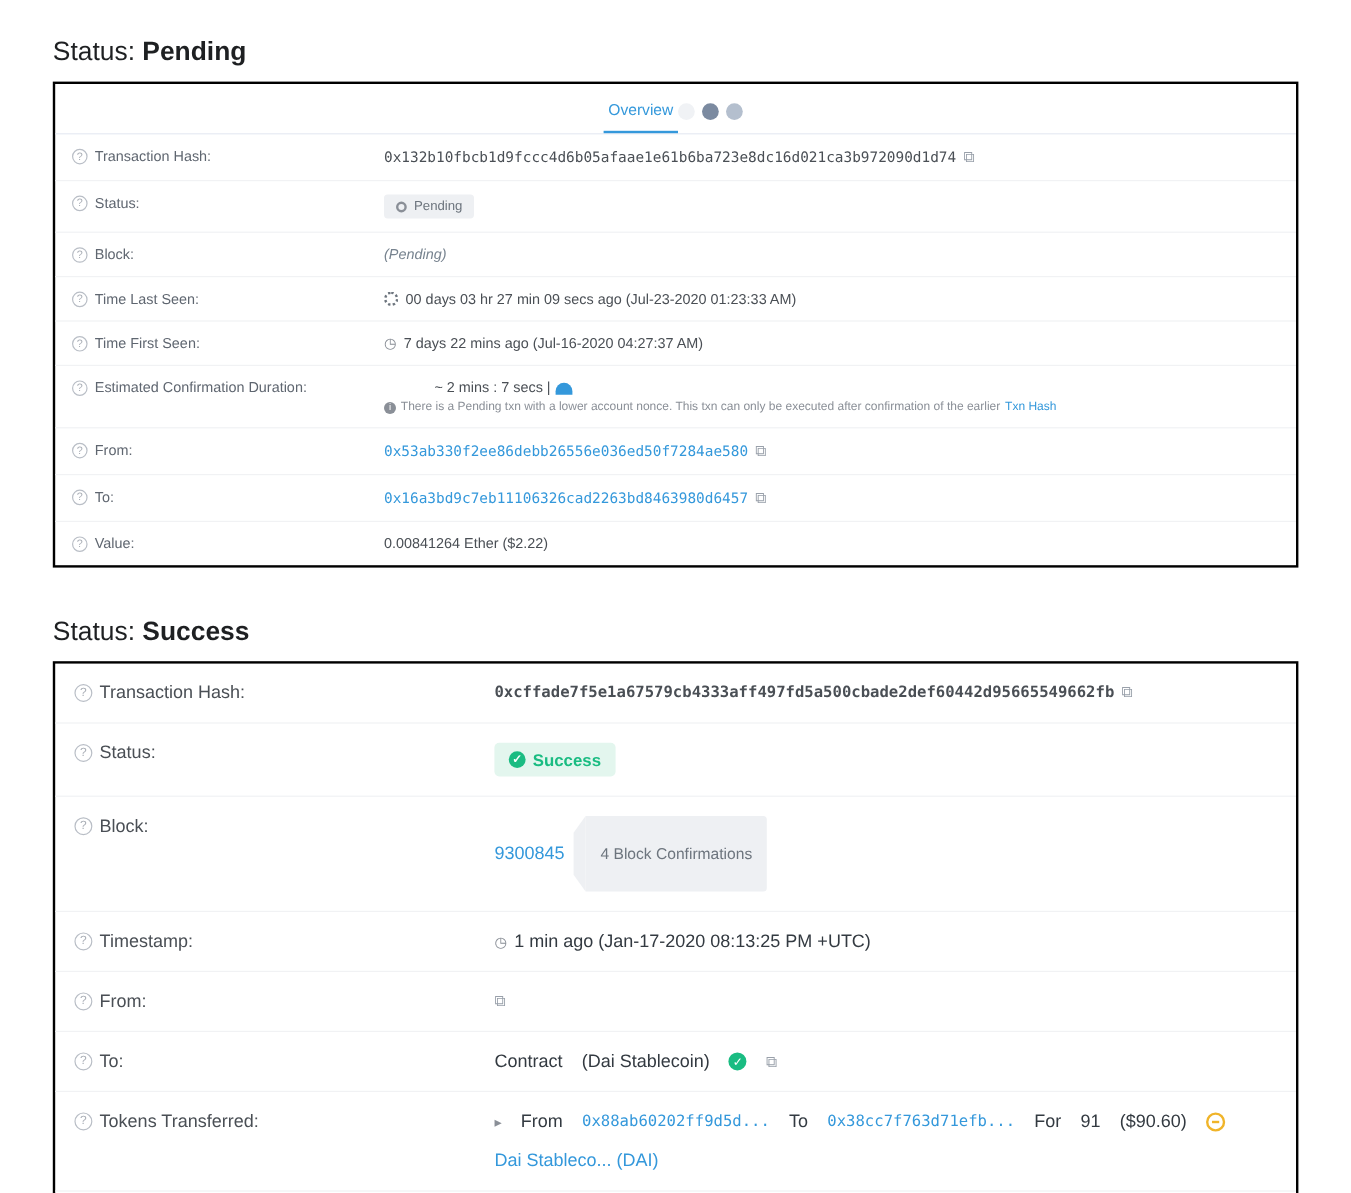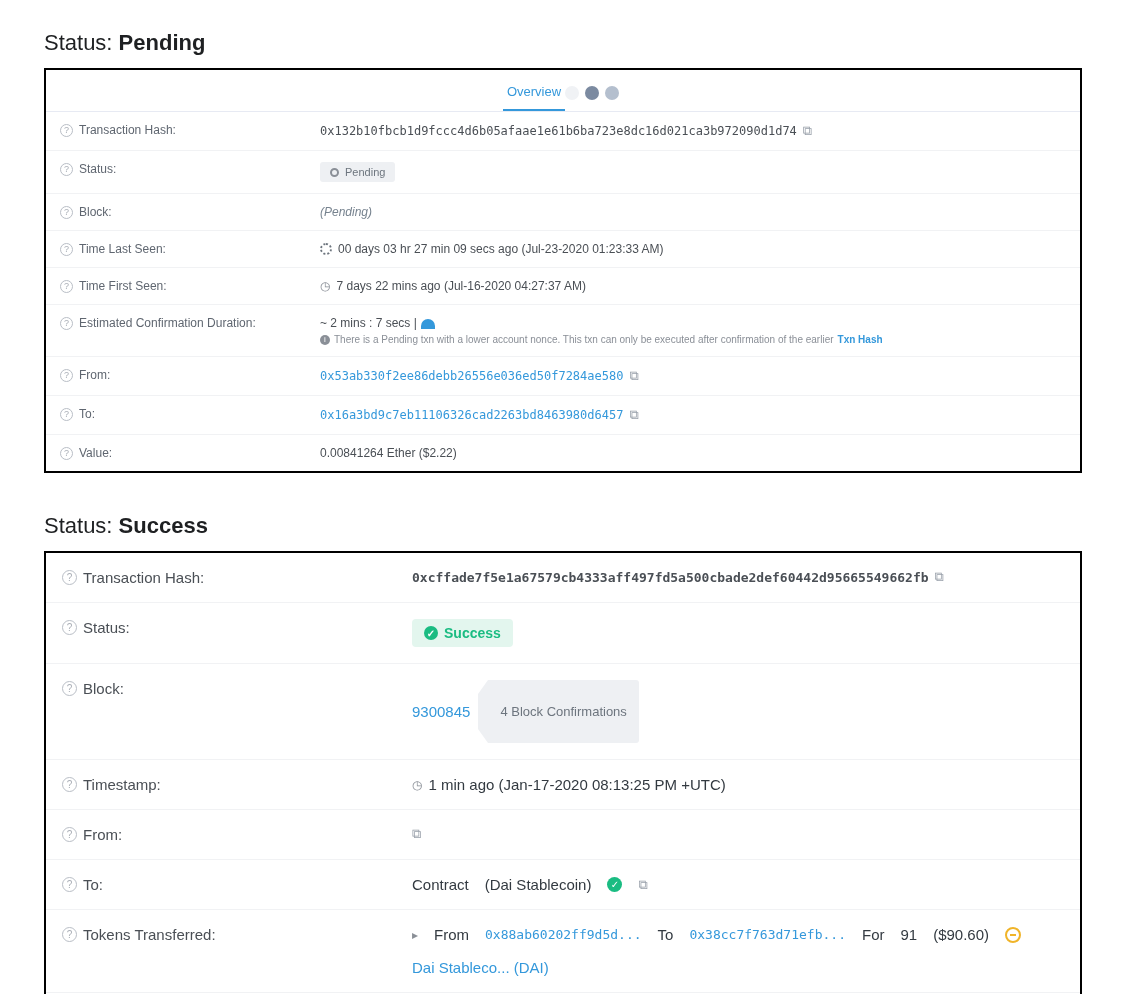--- a/index.html
+++ b/index.html
@@ -76,21 +76,21 @@
     width:12px;height:12px;border:2px dotted #6d757e;border-radius:50%;display:inline-block;
   }
   .gauge-icon {
     width:14px;height:10px;border-radius:7px 7px 0 0;background:#3498db;display:inline-block;position:relative;top:1px;
   }
   .tiny-note { font-size:10px; color:#8a8f97; display:flex; align-items:center; gap:4px; margin-top:4px; }
   .tiny-note .info {
     width:10px;height:10px;border-radius:50%;background:#8a8f97;color:#fff;font-size:8px;
     display:inline-flex;align-items:center;justify-content:center;
   }
-  .tiny-note a { color:#3498db; text-decoration:none;font-weight:bold; }
+  .tiny-note a { color:#3498db; text-decoration:none; }
 
   
   .panel.large .row { font-size: 15px; padding: 16px 16px; color:#333a41; }
   .panel.large .label-cell { width: 350px; flex: 0 0 350px; color:#4a4f55; }
   .panel.large .help-icon { width:15px;height:15px;font-size:10px; }
   .panel.large .mono { font-size: 13px; }
   .bold-mono { font-weight: 700; }
   .pill-confirm {
     background:#eef0f3; color:#6d757e; padding:24px 12px; font-size:13px; border-radius:0 3px 3px 0;
     position:relative; margin-left: 12px;
@@ -185,21 +185,21 @@
       <span>7 days 22 mins ago (Jul-16-2020 04:27:37 AM)</span>
     </div>
   </div>
 
   <div class="row">
     <div class="label-cell">
         <span class="help-icon">?</span>
         <span>Estimated Confirmation Duration:</span>
       </div>
     <div class="value-cell" style="display:block;">
-      <div style="display:flex;align-items:center;gap:4px;">
+      <div style="display:flex;align-items:center;gap:4px;margin-left:42px;">
         <span>~ 2 mins : 7 secs | </span>
         <span class="gauge-icon"></span>
       </div>
       <div class="tiny-note">
         <span class="info">i</span>
         <span>There is a Pending txn with a lower account nonce. This txn can only be executed after confirmation of the earlier </span>
         <a class="link">Txn Hash</a>
       </div>
     </div>
   </div>

